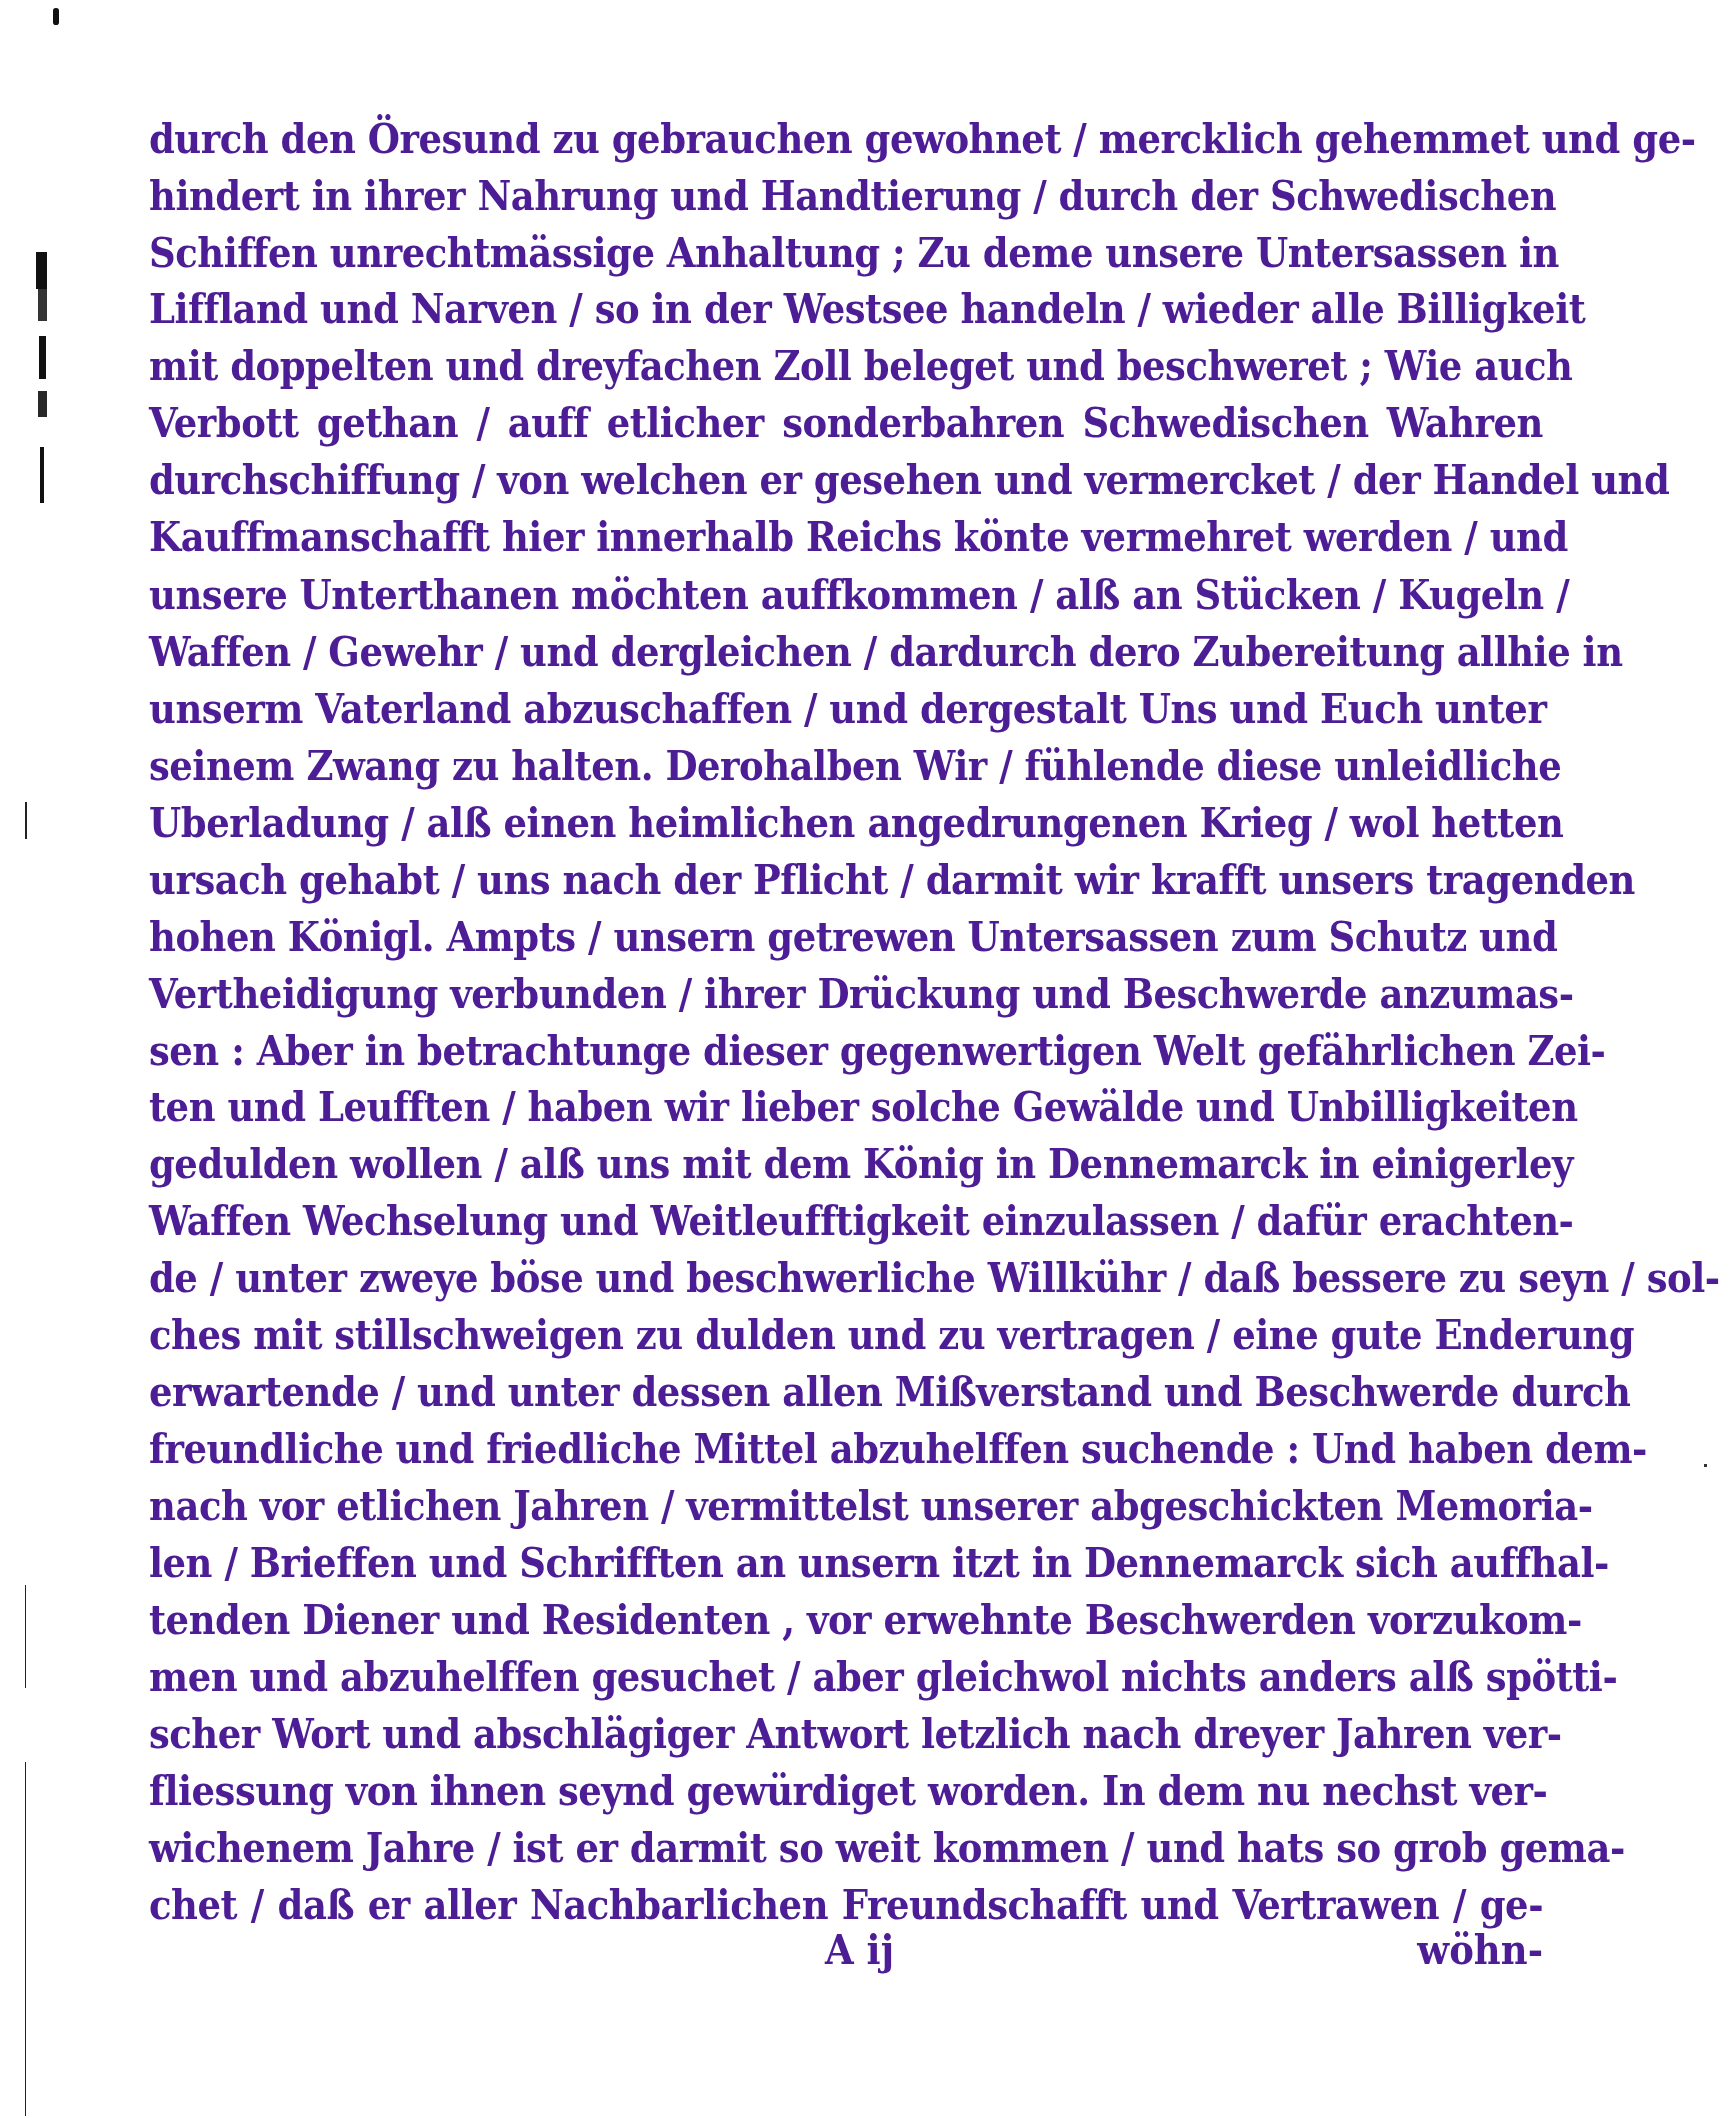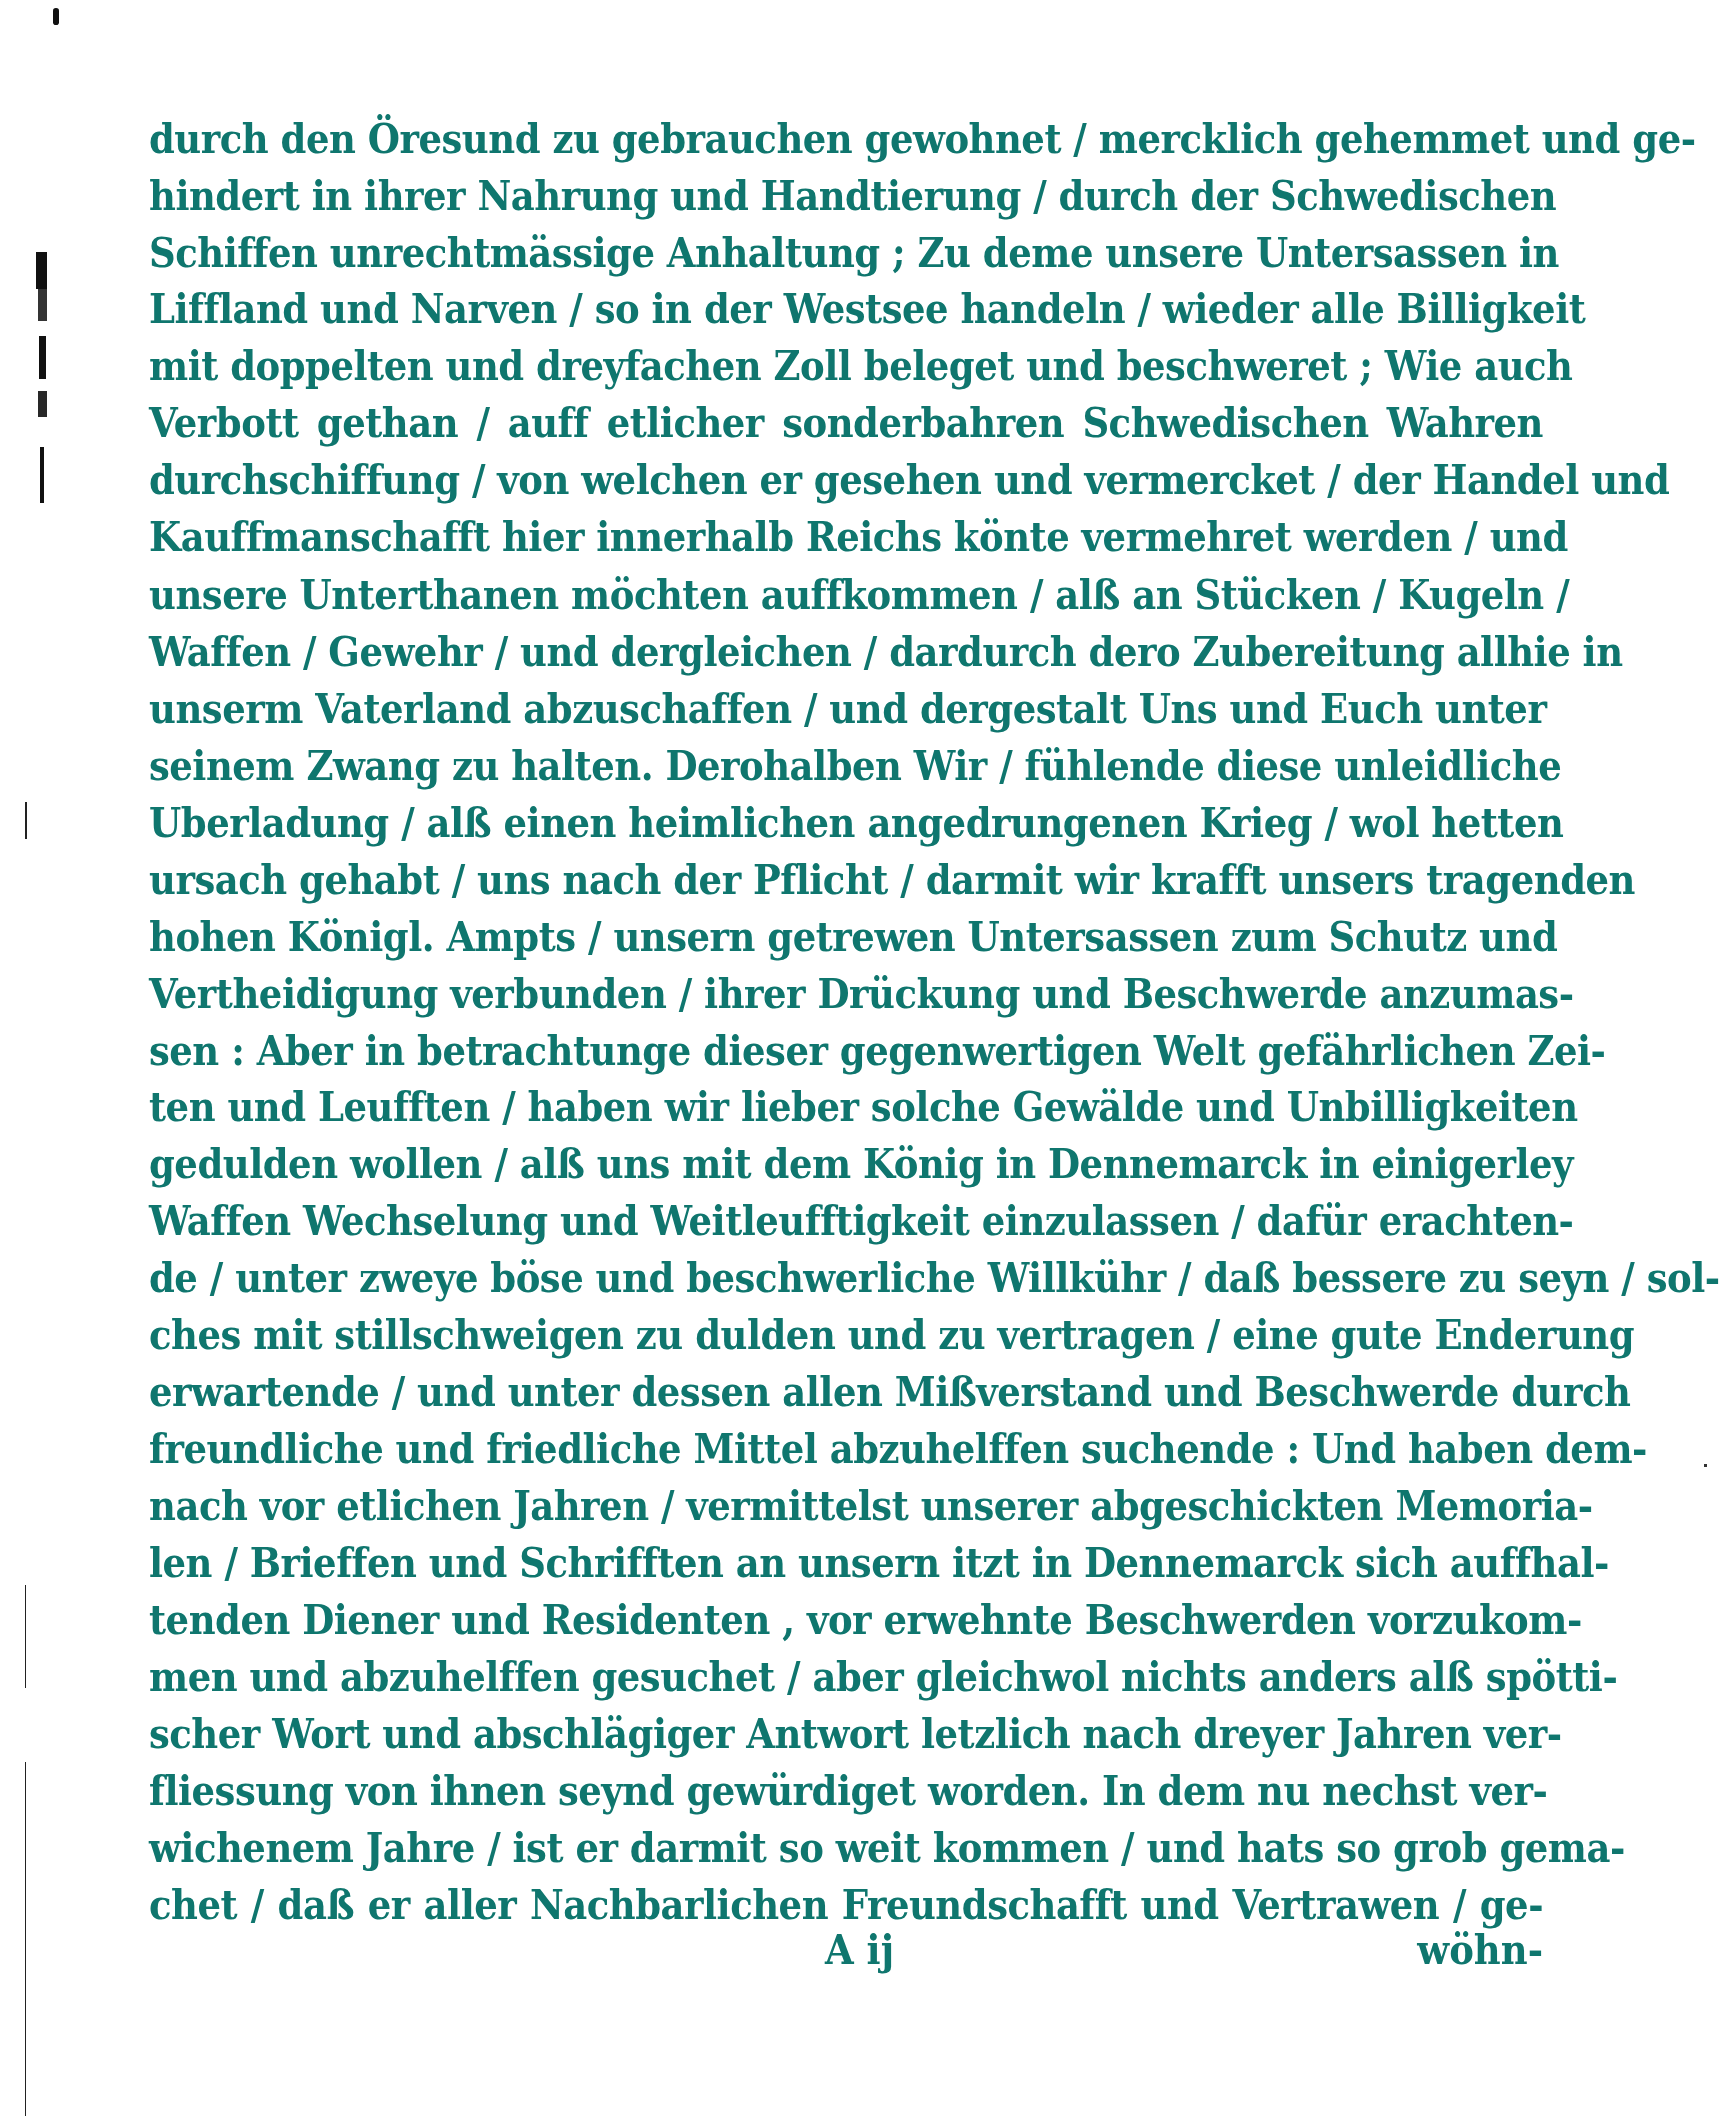--- a/index.html
+++ b/index.html
@@ -1,19 +1,19 @@
 <!DOCTYPE html>
 <html style="font-size:15px"><head>
 <meta charset="utf-8">
 <style>
   html, body { margin: 0; padding: 0; background: #ffffff; }
   body { width: 1730px; height: 2118px; position: relative; overflow: hidden; }
   .page {
     position: absolute; left: 0; top: 0; width: 1730px; height: 2118px;
-    background: #ffffff; color: #0f766e; border-radius: 26px;
+    background: #ffffff; color: #4c1d95; border-radius: 26px;
   }
   .mark-top {
     position: absolute; left: 53px; top: 7.5px; width: 5.6px; height: 17px;
     background: #111; border-radius: 2.8px;
   }
   .binding {
     position: absolute; left: 32px; top: 233px; width: 20.5px; height: 308px;
   }
   .binding .blot { position: absolute; background: #111; }
   .gutter-line {

